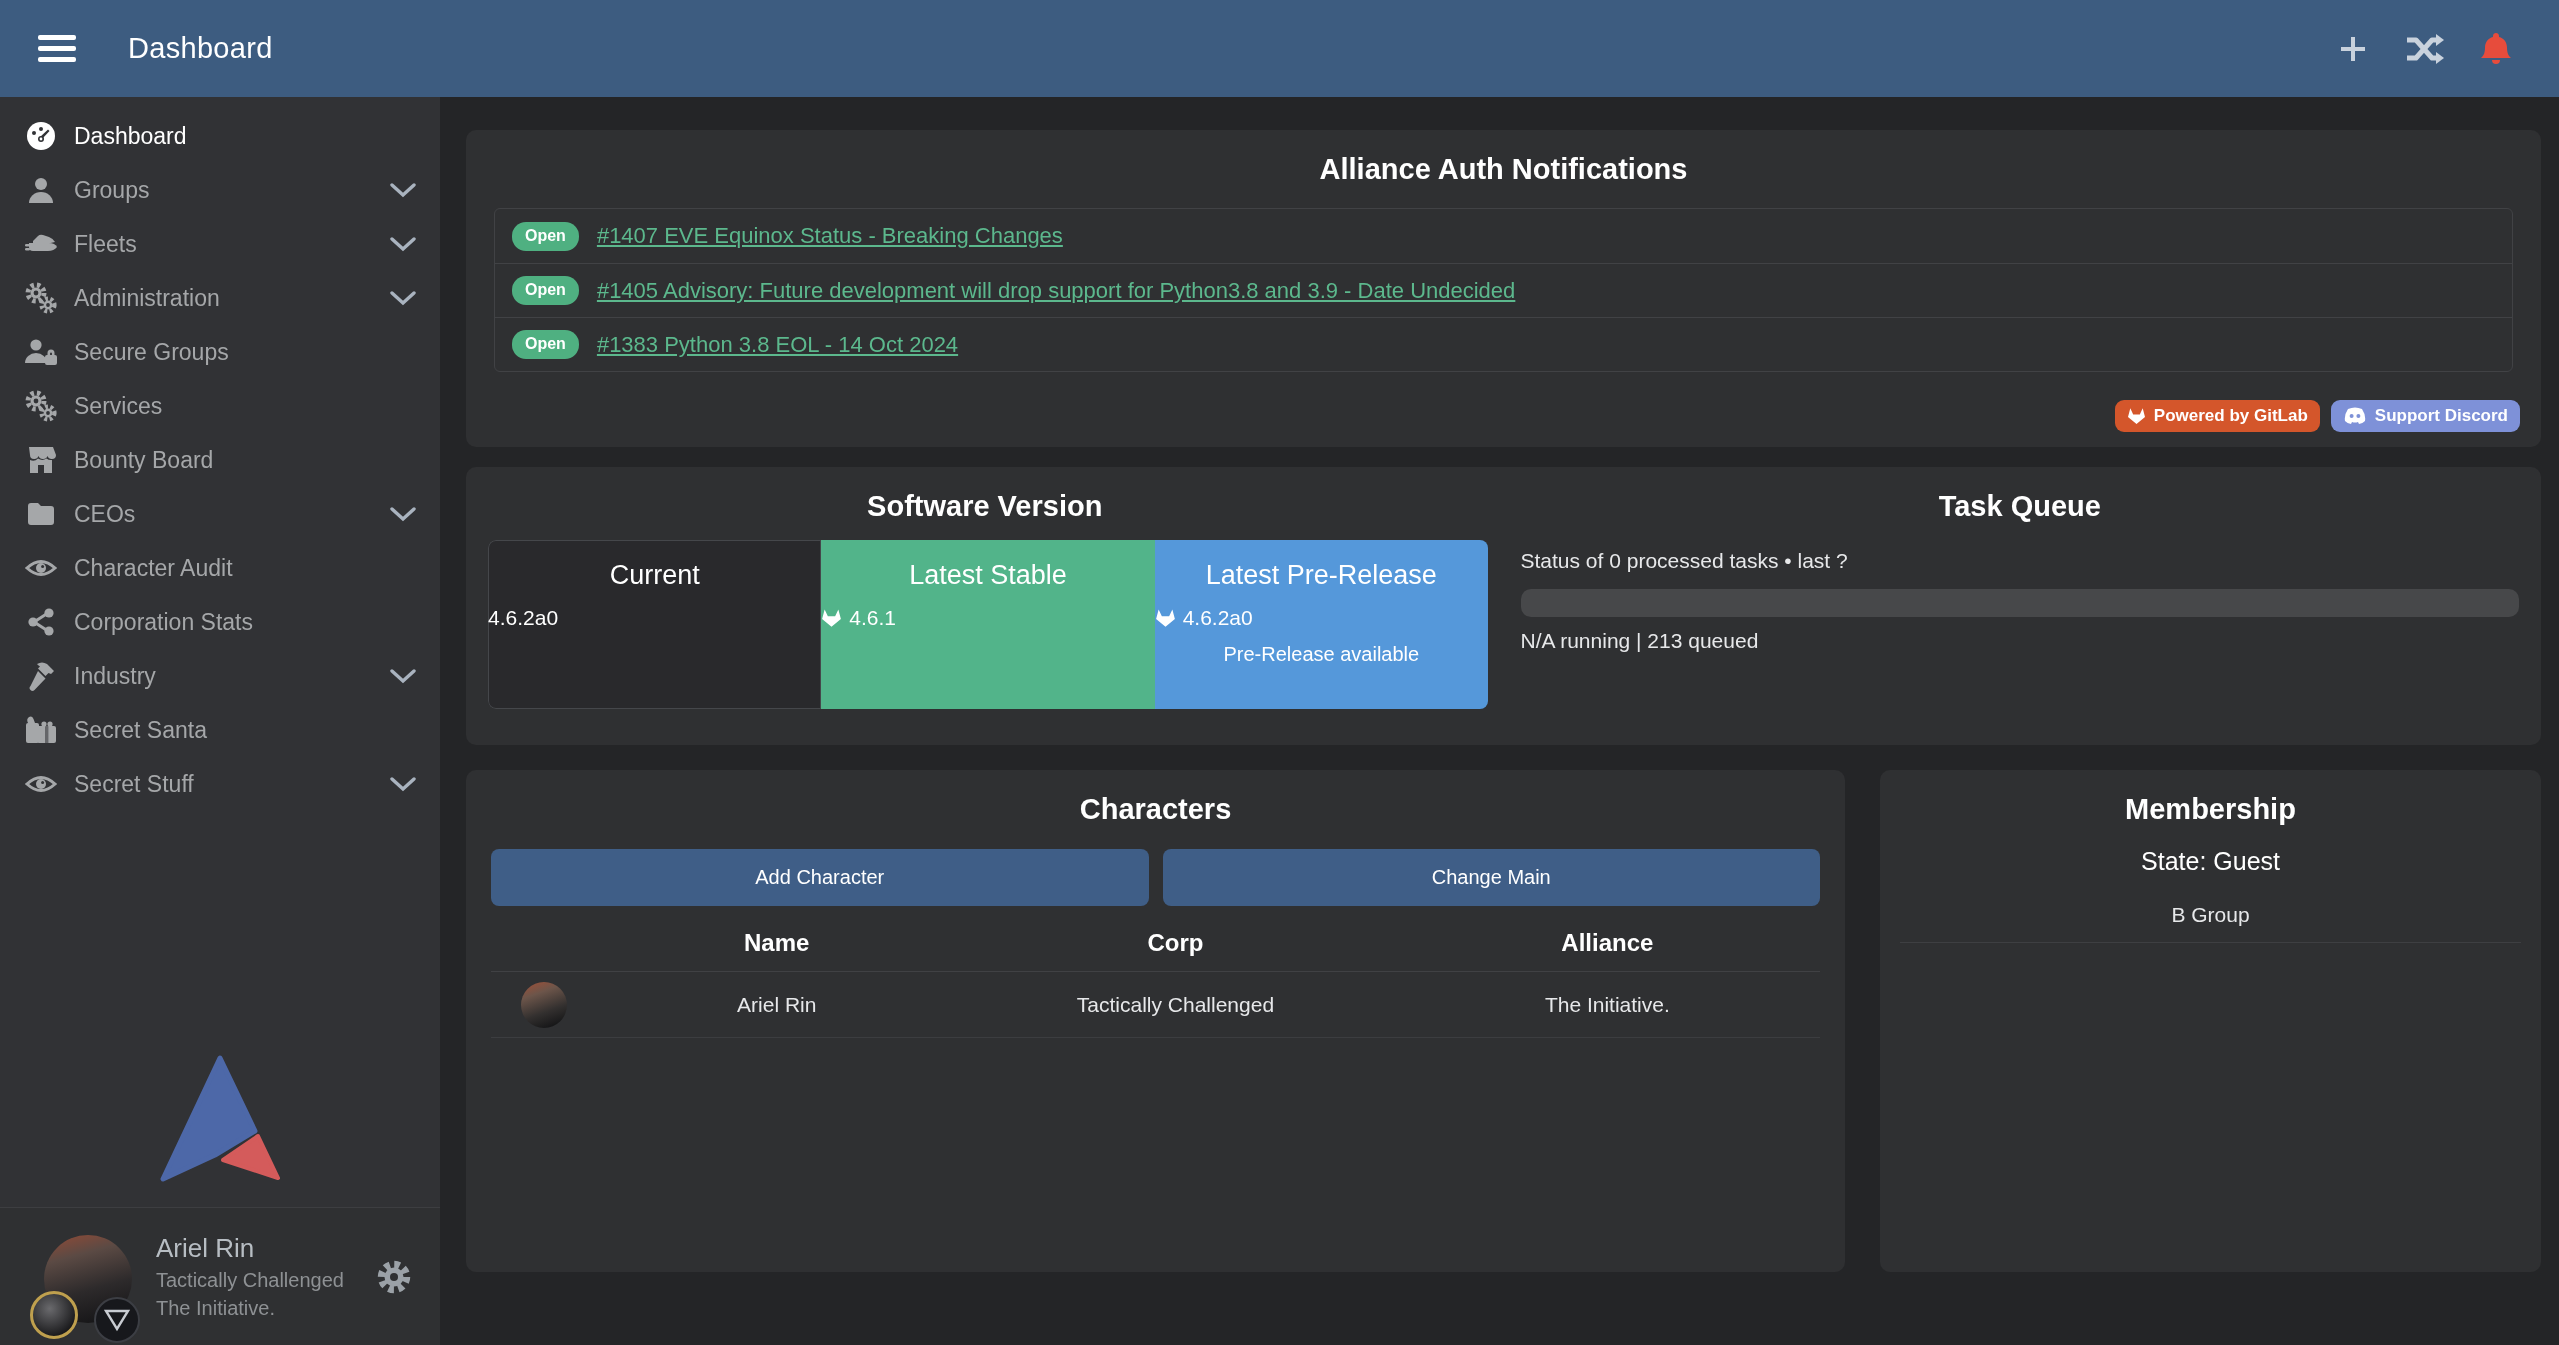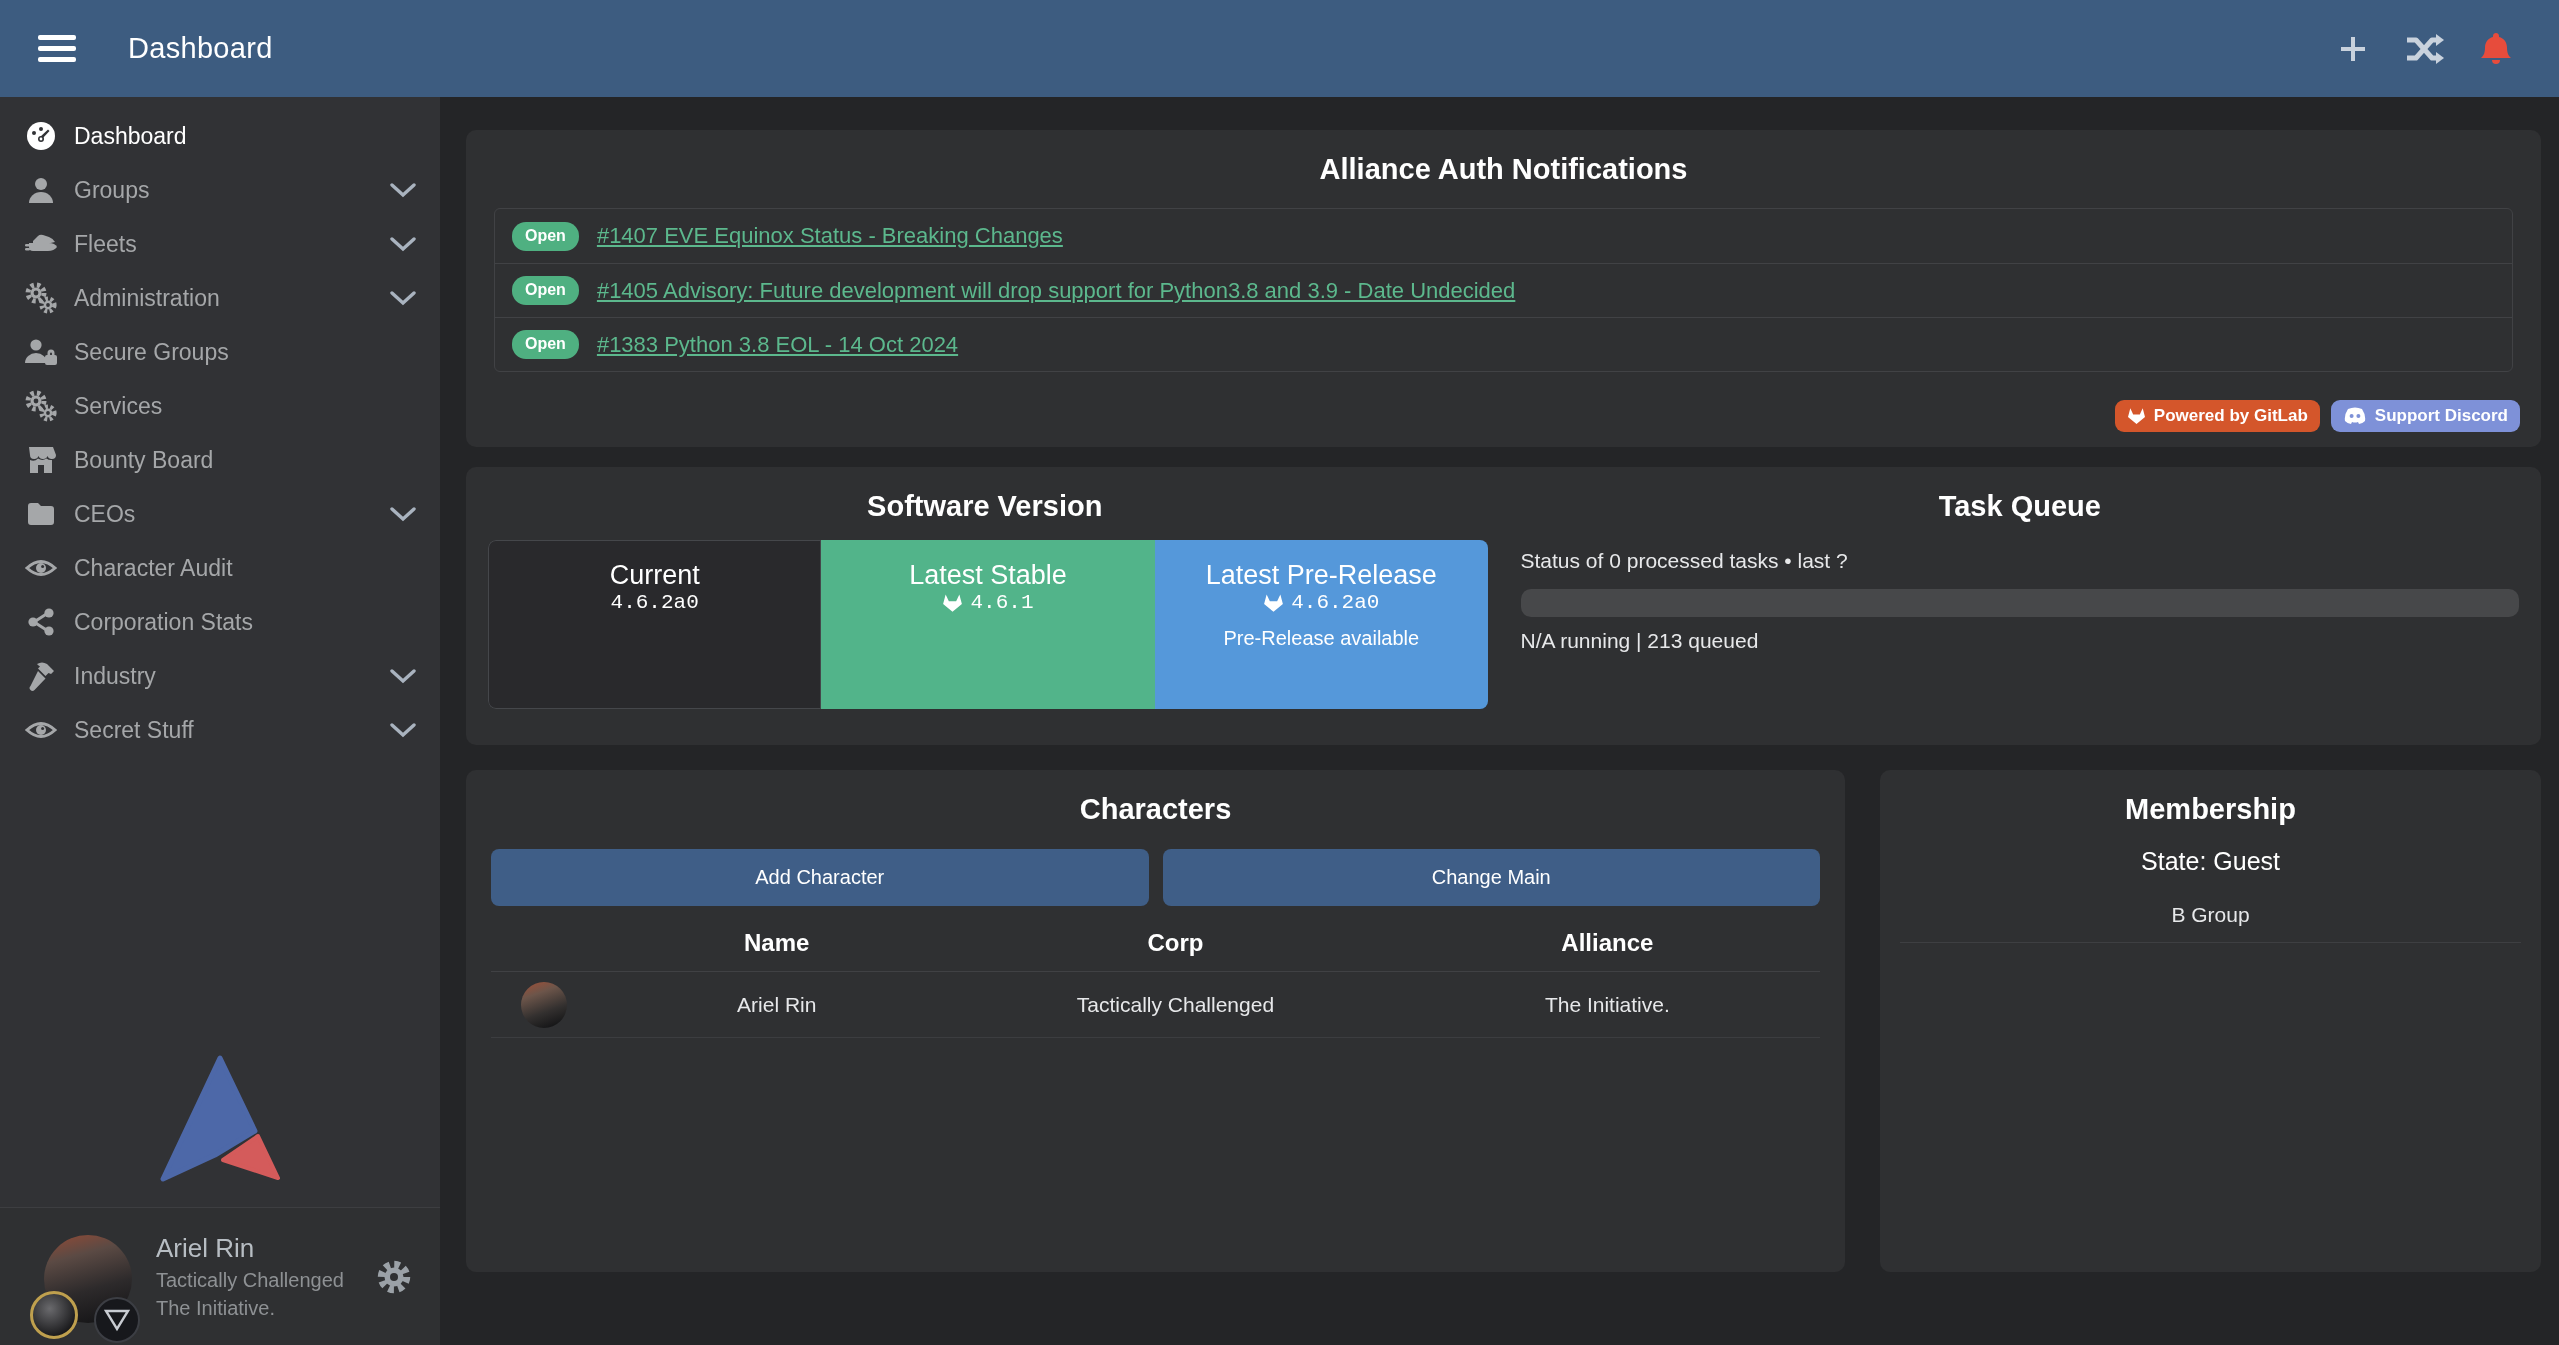--- a/index.html
+++ b/index.html
@@ -80,21 +80,21 @@
   
   .panel-mid { height:278px; margin-bottom:25px; display:flex; }
   .mid-left { width:50%; }
   .mid-right { width:50%; padding:0 22px 0 17px; }
   .sv-box {
     margin:17px 0 0 22px; width:1000px; height:169px; display:flex;
     border-radius:8px; overflow:hidden;
   }
   .sv-col { flex:1 1 0; text-align:center; padding-top:20px; }
   .sv-col h3 { color:#fff; font-size:27px; font-weight:normal; }
-  .sv-col .ver { font-size:21px; color:#fff; display:flex; justify-content:center; align-items:center; gap:7px;font-family:Liberation Mono, monospace; }
+  .sv-col .ver { margin-top:15px; font-size:21px; color:#fff; display:flex; justify-content:flex-start; align-items:center; gap:7px; }
   .sv-col .note { margin-top:13px; font-size:20px; color:#fff; }
   .sv-current { background:#29292c; box-shadow:inset 0 0 0 1px #45474b; border-radius:8px 0 0 8px; }
   .sv-stable { background:#52b48a; }
   .sv-pre { background:#5598da; }
   .tq-status { margin-top:26px; font-size:21px; }
   .tq-progress { margin-top:16px; height:28px; background:#47484a; border-radius:10px; overflow:hidden; }
   .tq-progress-fill { height:100%; width:0%; background:#4fb081; }
   .tq-counts { margin-top:12px; font-size:21px; }
   
   .row-bottom { display:flex; gap:35px; }
@@ -300,20 +300,33 @@
         </svg>
       </span>
       <span class="lbl">Industry</span>
       <span class="chev">
         <svg width="26" height="15" viewBox="0 0 26 15" fill="none" stroke="#a9b3bf" stroke-width="3.4" stroke-linecap="round">
             <polyline points="2,2 13,12 24,2"></polyline>
           </svg>
       </span>
     </div>
 
+    <div class="nav-item">
+      <span class="ico">
+        <svg width="32" height="30" viewBox="0 0 32 30" fill="currentColor">
+          <rect x="1" y="8" width="13" height="20" rx="2"></rect>
+          <path d="M3 8 q-2-4 1-6 q3-1.5 4.5 2 L10 8 z"></path>
+          <rect x="12" y="11" width="19" height="17" rx="2"></rect>
+          <rect x="20" y="11" width="3.4" height="17" fill="#313235" opacity=".55"></rect>
+          <circle cx="19" cy="9" r="2.6"></circle>
+            <circle cx="25" cy="9" r="2.6"></circle>
+        </svg>
+      </span>
+      <span class="lbl">Secret Santa</span>
+    </div>
 
     <div class="nav-item">
       <span class="ico">
         <svg width="32" height="28" viewBox="0 0 32 28">
           <path d="M2 14 Q16 1 30 14 Q16 27 2 14 Z" fill="none" stroke="currentColor" stroke-width="3"></path>
           <circle cx="16" cy="14" r="5" fill="currentColor"></circle>
             <circle cx="17.6" cy="12.4" r="1.5" fill="#313235"></circle>
         </svg>
       </span>
       <span class="lbl">Secret Stuff</span>

